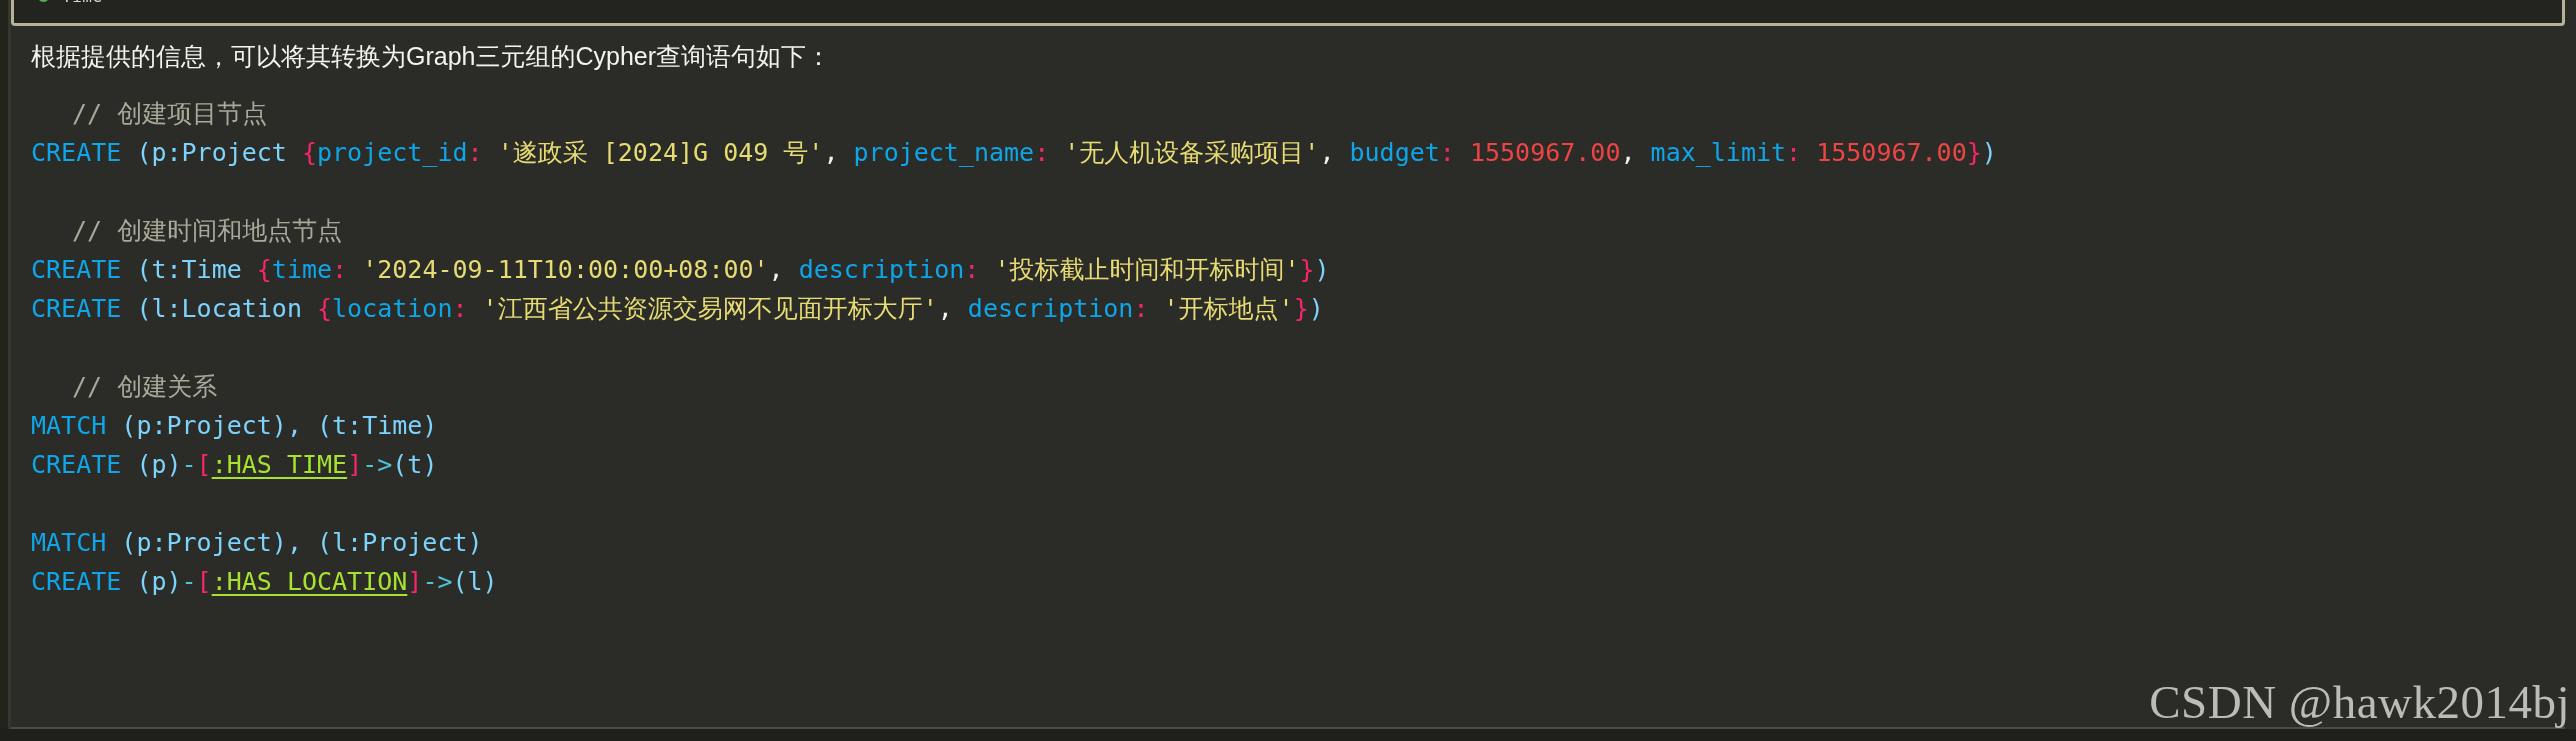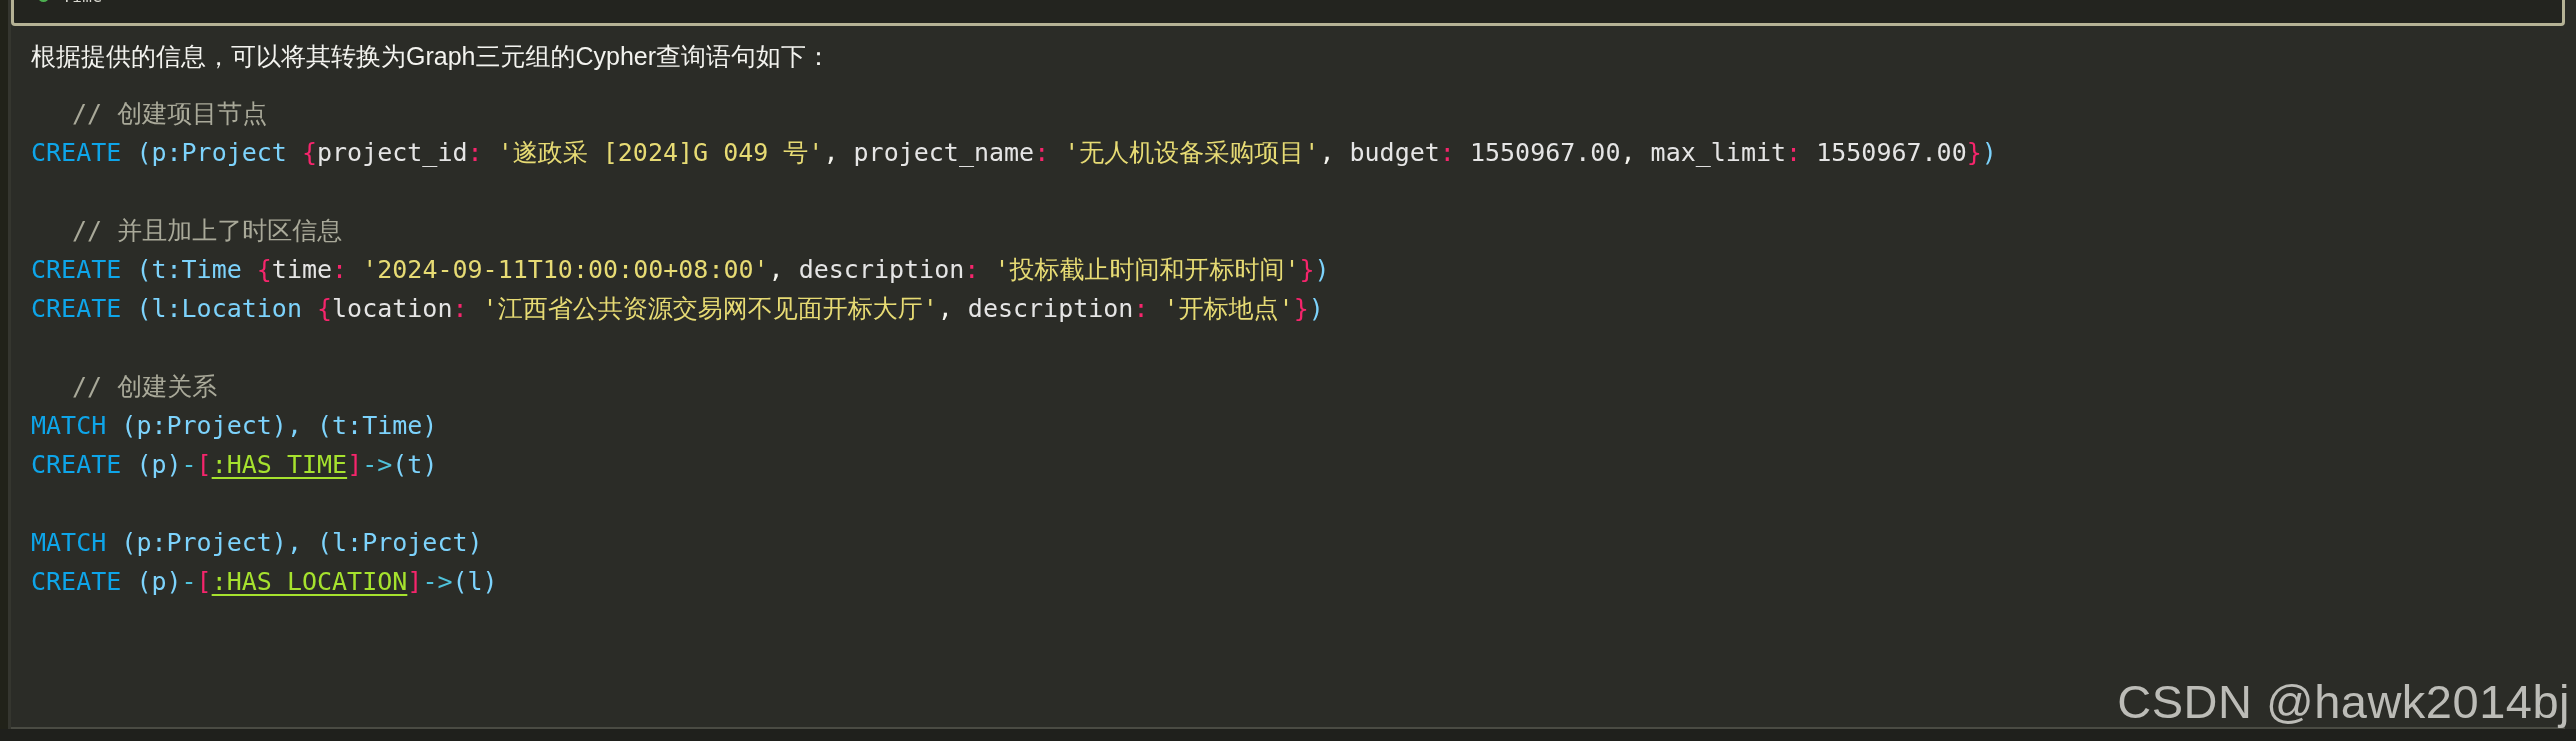--- a/index.html
+++ b/index.html
@@ -124,24 +124,24 @@
     white-space: pre;
     letter-spacing: 0px;
     tab-size: 2;
   }
   
   .tok-comment  { color: #a9a999; margin-left: 41px; }
   .tok-kw       { color: #0ea5e9; }
   .tok-plain    { color: #7dd3fc; }
   .tok-punct    { color: #f5f5ef; }
   .tok-brace    { color: #f6256c; }
-  .tok-prop     { color: #e5e5e5; }
+  .tok-prop     { color: #0ea5e9; }
   .tok-colon    { color: #f6256c; }
   .tok-str      { color: #e7db74; }
-  .tok-num      { color: #e5e5e5; }
+  .tok-num      { color: #ef4444; }
   .tok-arrow    { color: #4fc3db; }
   .tok-dash     { color: #4fc3db; }
   .tok-rel      { color: #a6e22e; text-decoration: underline; text-decoration-color:#a6e22e; text-underline-offset: 4px; }
   .tok-bracket  { color: #f6256c; }
 
   
   #outro {
     position: absolute;
     left: 20px;
     top: 620px;
@@ -156,21 +156,21 @@
     margin: 0 3px;
   }
 
   
   #watermark {
     position: absolute;
     right: 6px;
     bottom: 12px;
     color: #c9c9c4;
     font-size: 47px;
-    font-family: Liberation Sans, sans-serif;
+    font-family: Liberation Serif, serif;
     letter-spacing: 0.5px;
     opacity: .92;
     white-space: nowrap;
     margin-top: 36px;
   }
 
   
   .bottom-rule {
     position: absolute;
     left: 11px;
@@ -204,21 +204,21 @@
   </div>
 
   <div id="answer">
 
     <div id="intro" class="prose">根据提供的信息，可以将其转换为Graph三元组的Cypher查询语句如下：</div>
 
     <div id="code-block">
 <pre id="code"><span class="tok-comment">// 创建项目节点</span>
 <span class="tok-kw">CREATE</span> <span class="tok-plain">(p:Project </span><span class="tok-brace">{</span><span class="tok-prop">project_id</span><span class="tok-colon">:</span> <span class="tok-str">'遂政采 [2024]G 049 号'</span><span class="tok-punct">, </span><span class="tok-prop">project_name</span><span class="tok-colon">:</span> <span class="tok-str">'无人机设备采购项目'</span><span class="tok-punct">, </span><span class="tok-prop">budget</span><span class="tok-colon">:</span> <span class="tok-num">1550967.00</span><span class="tok-punct">, </span><span class="tok-prop">max_limit</span><span class="tok-colon">:</span> <span class="tok-num">1550967.00</span><span class="tok-brace">}</span><span class="tok-plain">)</span>
 
-<span class="tok-comment">// 并且加上了时区信息</span>
+<span class="tok-comment">// 创建时间和地点节点</span>
 <span class="tok-kw">CREATE</span> <span class="tok-plain">(t:Time </span><span class="tok-brace">{</span><span class="tok-prop">time</span><span class="tok-colon">:</span> <span class="tok-str">'2024-09-11T10:00:00+08:00'</span><span class="tok-punct">, </span><span class="tok-prop">description</span><span class="tok-colon">:</span> <span class="tok-str">'投标截止时间和开标时间'</span><span class="tok-brace">}</span><span class="tok-plain">)</span>
 <span class="tok-kw">CREATE</span> <span class="tok-plain">(l:Location </span><span class="tok-brace">{</span><span class="tok-prop">location</span><span class="tok-colon">:</span> <span class="tok-str">'江西省公共资源交易网不见面开标大厅'</span><span class="tok-punct">, </span><span class="tok-prop">description</span><span class="tok-colon">:</span> <span class="tok-str">'开标地点'</span><span class="tok-brace">}</span><span class="tok-plain">)</span>
 
 <span class="tok-comment">// 创建关系</span>
 <span class="tok-kw">MATCH</span> <span class="tok-plain">(p:Project), (t:Time)</span>
 <span class="tok-kw">CREATE</span> <span class="tok-plain">(p)</span><span class="tok-dash">-</span><span class="tok-bracket">[</span><span class="tok-rel">:HAS_TIME</span><span class="tok-bracket">]</span><span class="tok-arrow">-&gt;</span><span class="tok-plain">(t)</span>
 
 <span class="tok-kw">MATCH</span> <span class="tok-plain">(p:Project), (l:Project)</span>
 <span class="tok-kw">CREATE</span> <span class="tok-plain">(p)</span><span class="tok-dash">-</span><span class="tok-bracket">[</span><span class="tok-rel">:HAS_LOCATION</span><span class="tok-bracket">]</span><span class="tok-arrow">-&gt;</span><span class="tok-plain">(l)</span></pre>
     </div>

